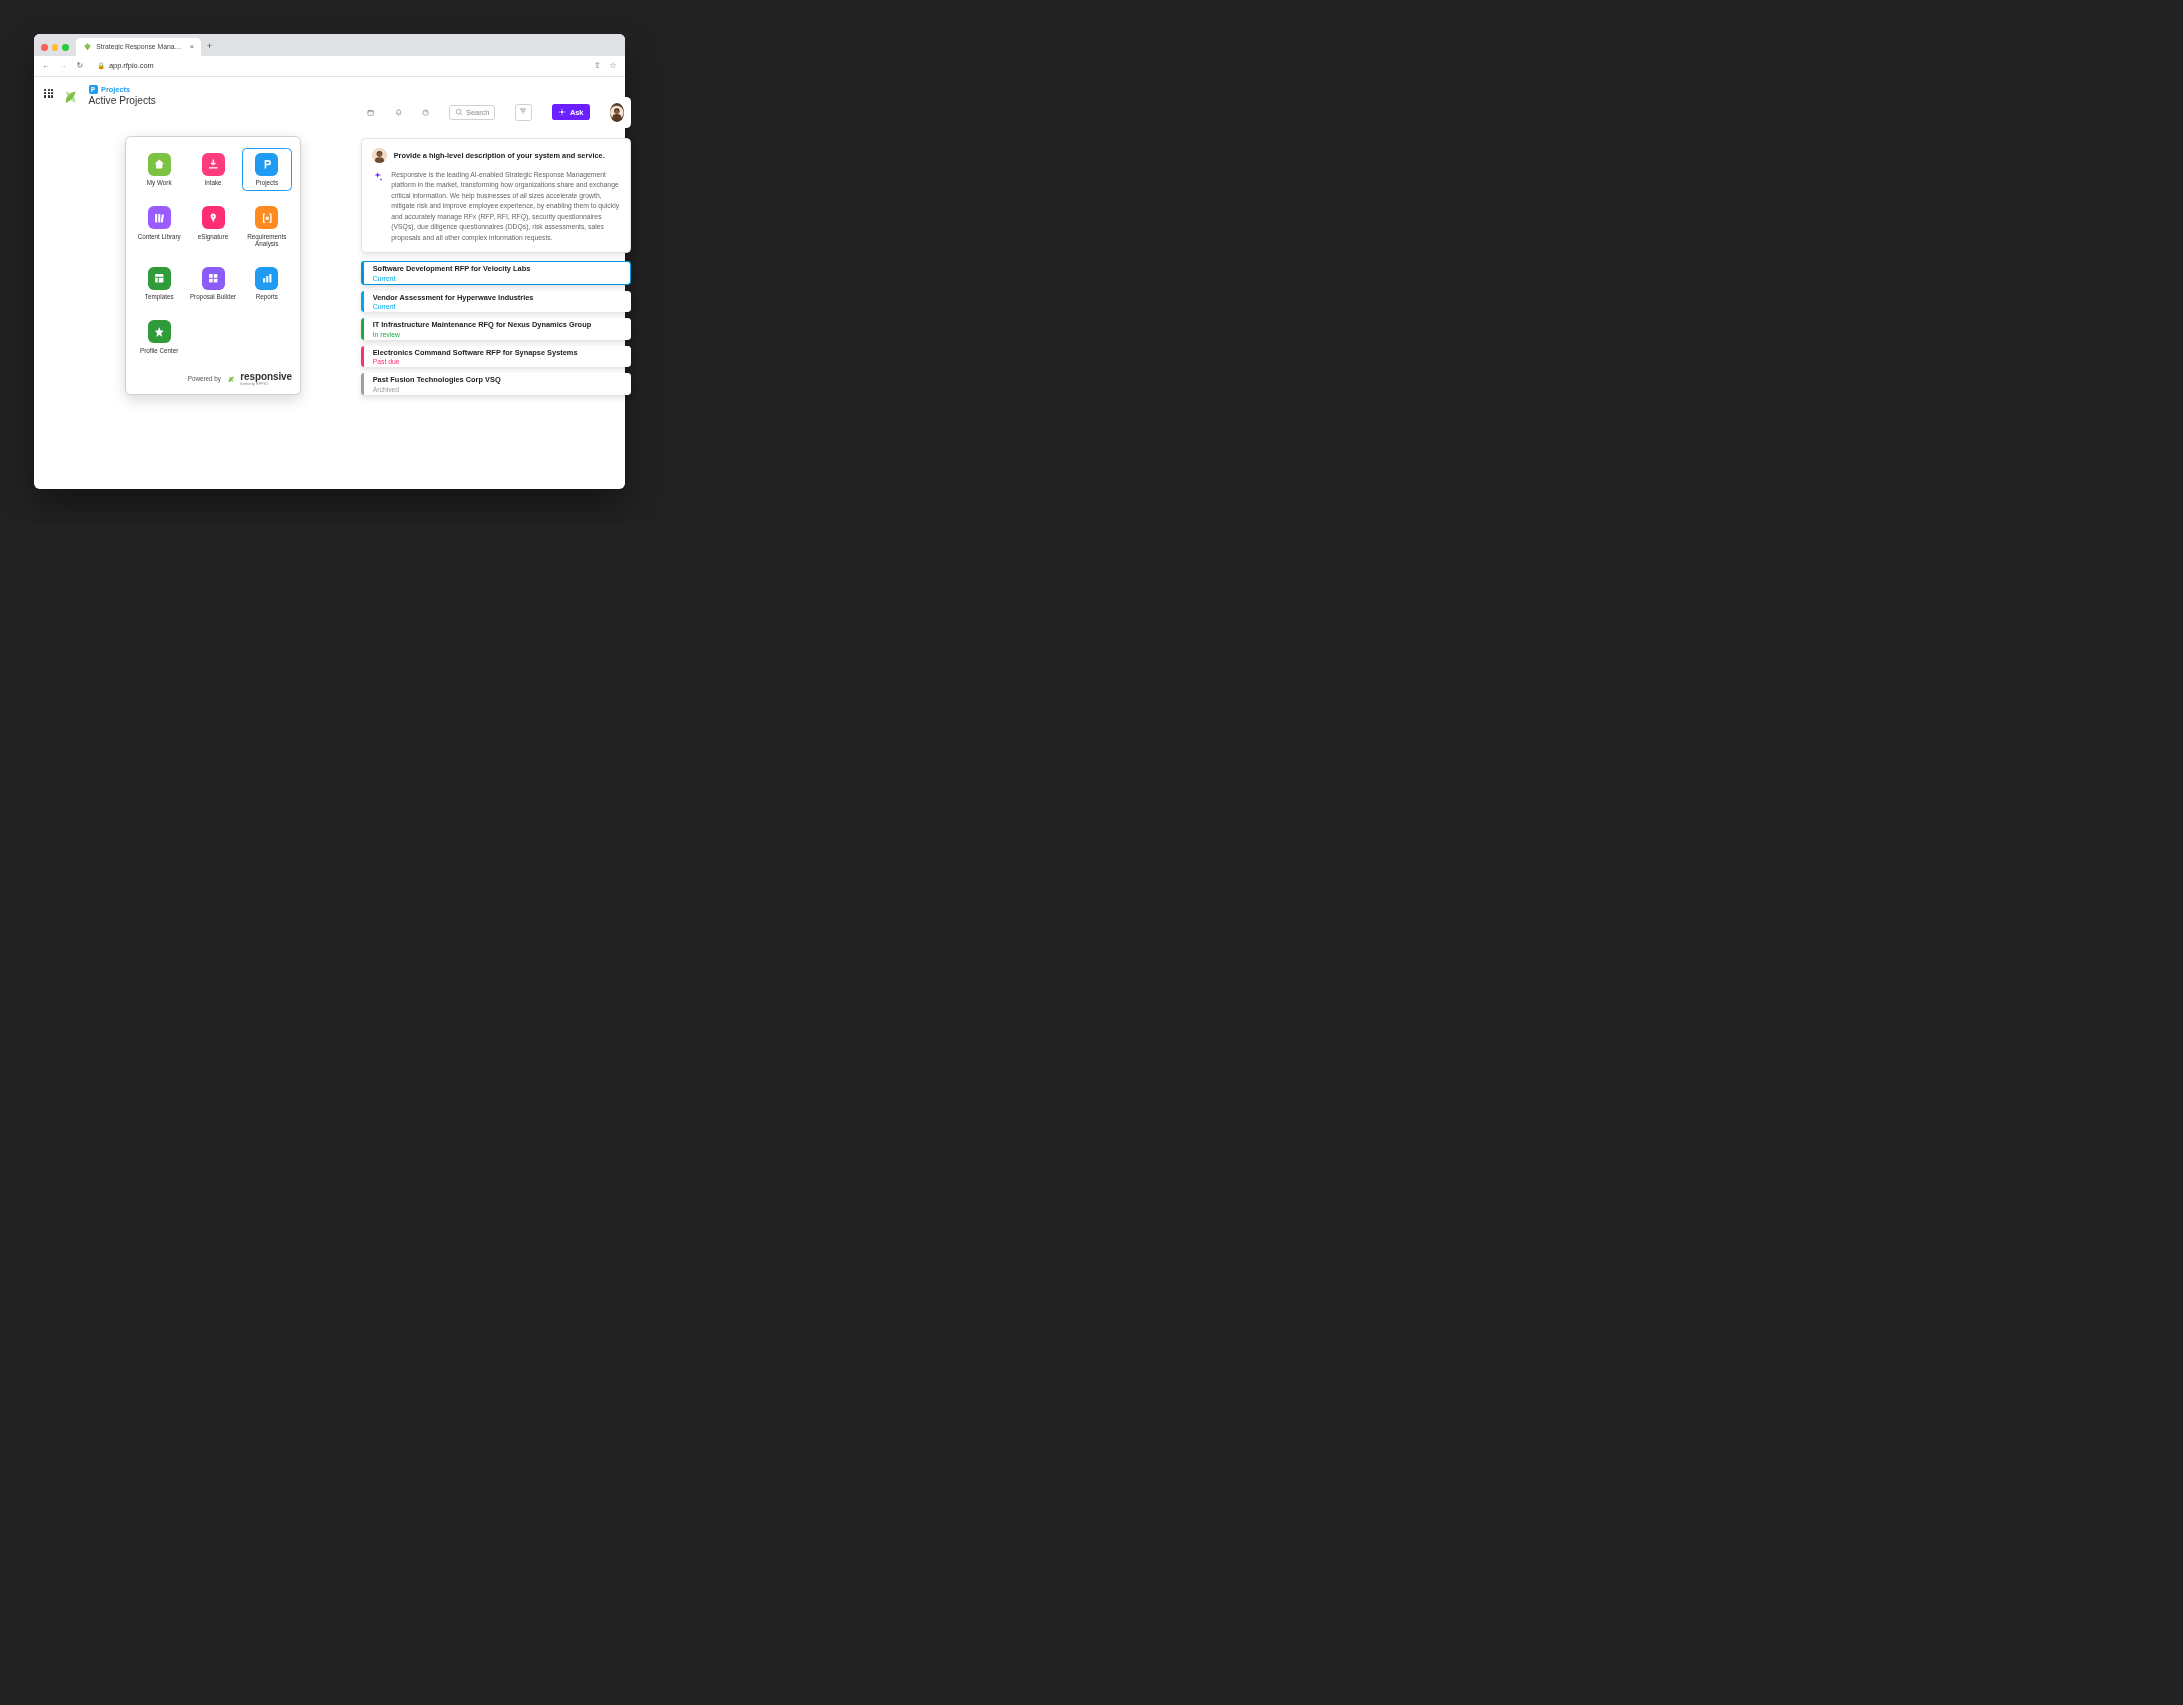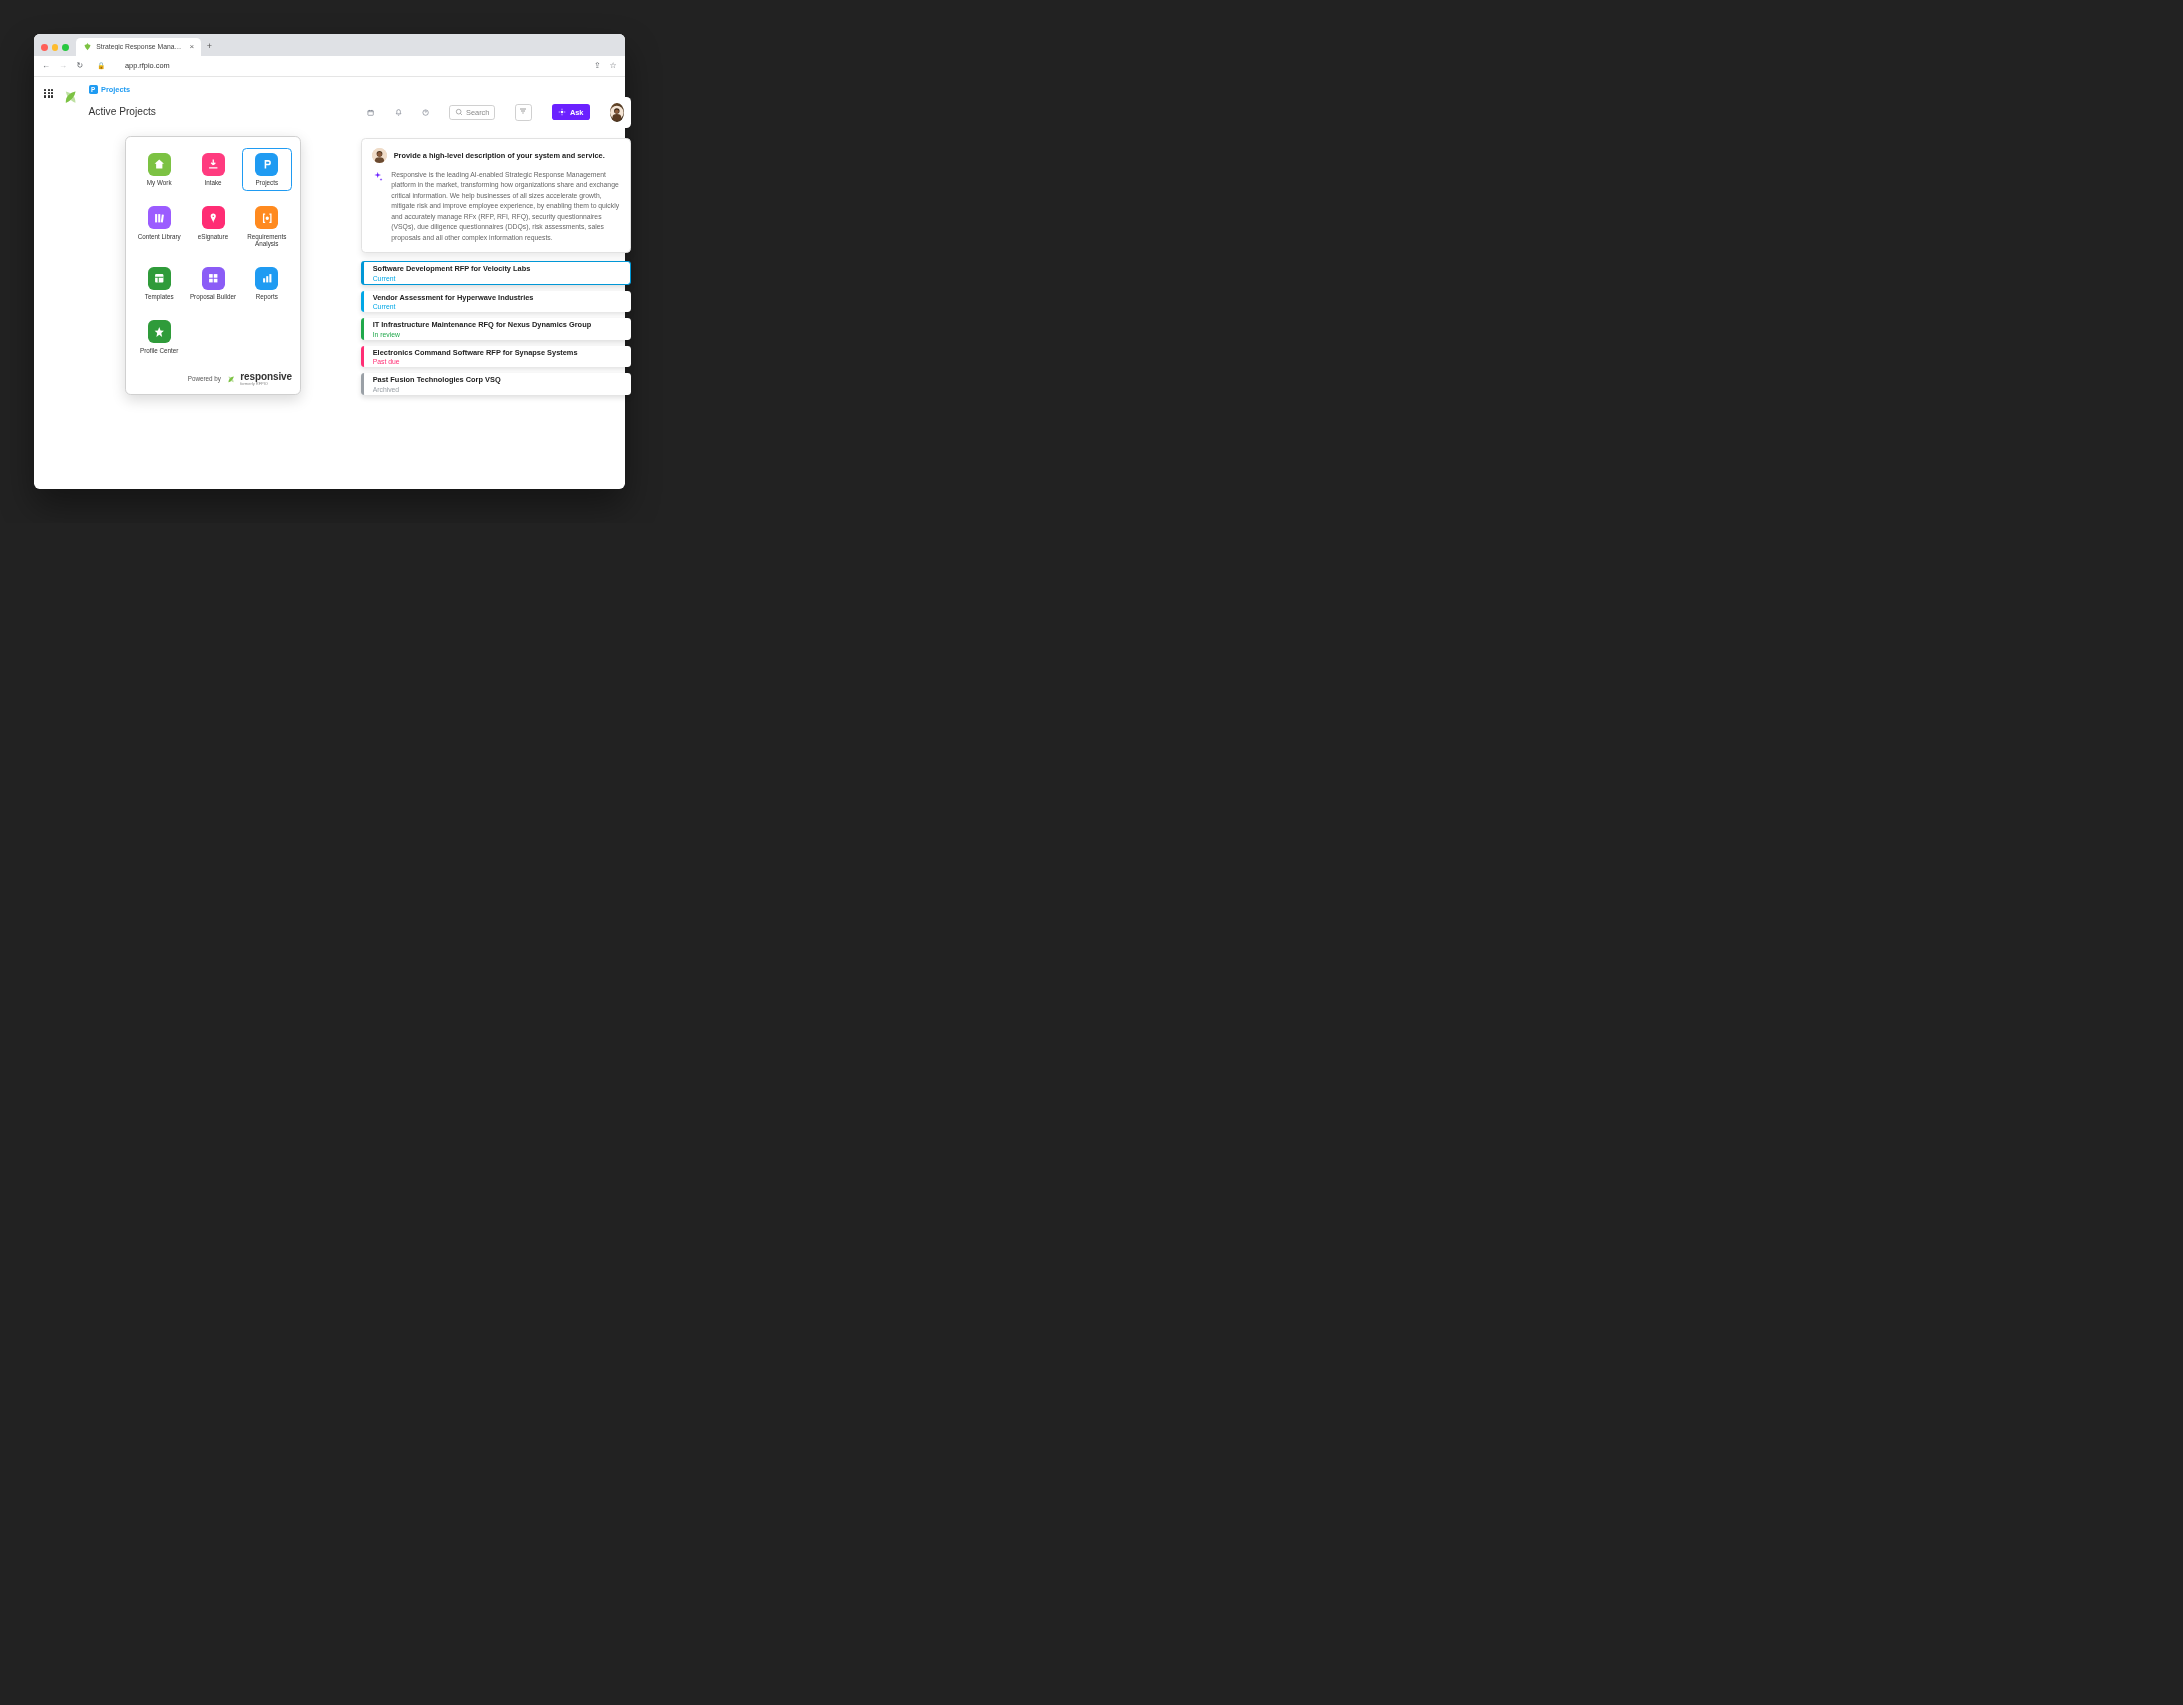--- a/index.html
+++ b/index.html
@@ -22,33 +22,33 @@
   }
   .tab .favicon{width:9px;height:9px; color:#7cc243;}
   .tab .title{white-space:nowrap;overflow:hidden;text-overflow:ellipsis;flex:1;}
   .tab .close{color:#666;font-size:8px;cursor:pointer;}
   .newtab{color:#555;padding:4.5px 5.7px;font-size:9px;cursor:pointer;}
   .addrbar{
     display:flex; align-items:center; gap:6.8px; height:21.6px; background:#fff;
     border-bottom:0.6px solid #e5e5e5; padding:0 6.8px;
   }
   .nav-icon{color:#5f6368;font-size:8px;cursor:pointer;width:10.2px;text-align:center;}
-  .url{flex:1;display:flex;align-items:center;gap:19px;font-size:7.4px;color:#333;padding:0 5.7px;}
+  .url{flex:1;display:flex;align-items:center;gap:3px;font-size:7.4px;color:#333;padding:0 5.7px;}
   .lock{color:#5f6368;font-size:6.8px;}
   .addr-right{display:flex;gap:5.7px;color:#5f6368;}
   
   .apphdr {
     display:flex;align-items:flex-start;padding:8px 10.2px;gap:8px;
   }
   .waffle{display:grid;grid-template-columns:repeat(3,2.3px);grid-auto-rows:2.3px;gap:1.1px;cursor:pointer;margin-top:3.4px;}
   .waffle span{background:#333;border-radius:0.6px;}
   .brandleaf{width:19.3px;height:19.3px;color:#7cc243;}
   .crumb{font-size:7.4px;color:#1f9bf2;font-weight:600;display:flex;align-items:center;gap:3.4px;}
   .crumb .picon{width:9px;height:9px;background:#1f9bf2;border-radius:1.7px;color:#fff;display:flex;align-items:center;justify-content:center;font-size:6.3px;font-weight:bold;}
-  .pagetitle{font-size:10.2px;color:#333;margin-top:12px;}
+  .pagetitle{font-size:10.2px;color:#333;margin-top:1px;}
   
   .launcher{
     position:absolute; left:91px; top:102px; width:176px;
     background:#fff;border:0.6px solid #d0d0d0;border-radius:5.7px;
     box-shadow:0 4.5px 13.6px rgba(0,0,0,0.15);
     padding:11.4px 8px 8px; 
   }
   .lgrid{display:grid;grid-template-columns:repeat(3,1fr);gap:11.4px 3.4px;}
   .litem{display:flex;flex-direction:column;align-items:center;gap:3.4px;text-align:center;font-size:6.3px;color:#333;cursor:pointer;padding:3.4px 1.1px;border-radius:4.5px;border:1.1px solid transparent;}
   .litem.selected{border-color:#1f9bf2;}

